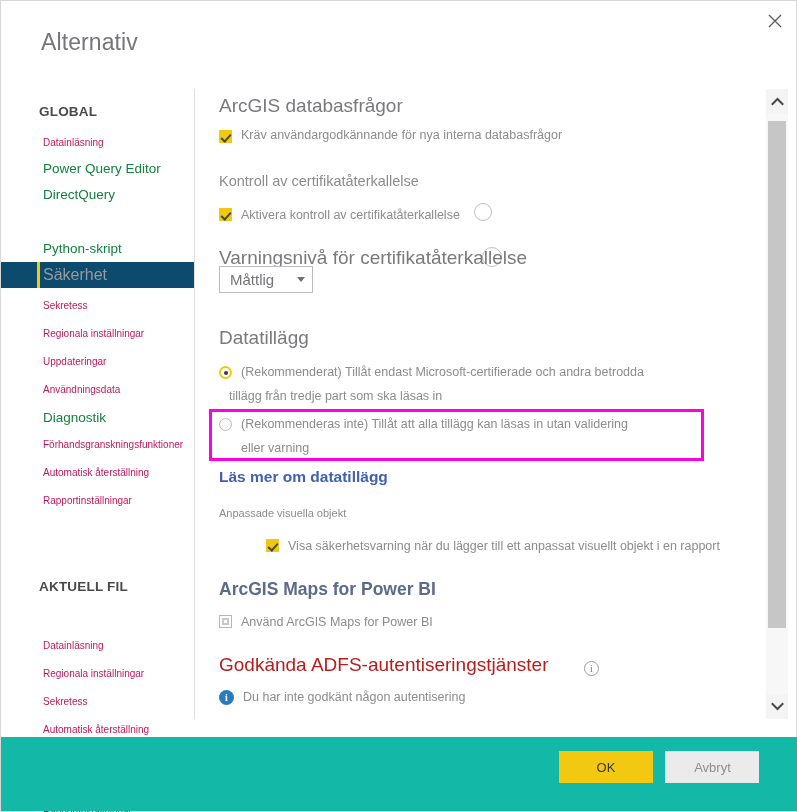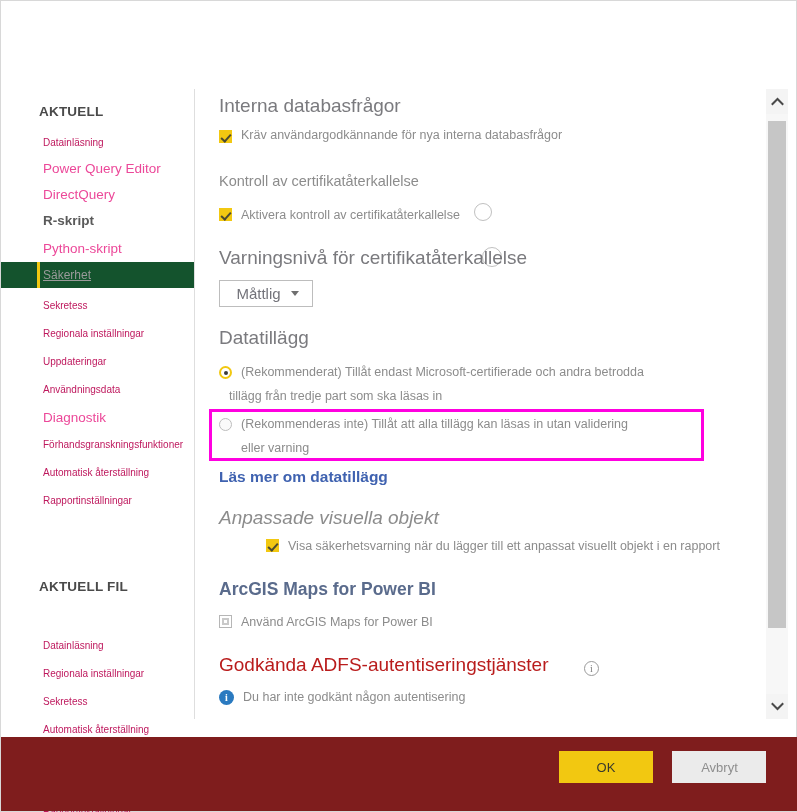--- a/index.html
+++ b/index.html
@@ -49,26 +49,25 @@
   .side-group.g2 { position:absolute; top:490px; }
   .side-item {
     position:absolute; left:0; width:193px; height:26px;
     display:flex; align-items:center;
     padding-left:42px;
     font-size:10px; color:#be185d;
     white-space:nowrap;
     cursor:pointer;
   }
   .side-item.w-bold { font-weight:600; color:#5a5a5a; font-size:13.5px; }
-  .side-item.w-med  { color:#ec4899; font-size:13.5px; }
+  .side-item.w-med  { color:#15803d; font-size:13.5px; }
   .side-item.w-blue { color:#5a5a5a; font-size:13.5px; }
   .side-item.selected {
-    background:#14532d; color:#9a9a9a;
-    font-size:12px;
-    text-decoration:underline;
+    background:#0c4a6e; color:#9a9a9a;
+    font-size:16px;
   }
   .side-item.selected::before {
     content:""; position:absolute; left:36px; top:0;
     width:3px; height:26px; background:#f2c811;
   }
   .side-item.overflow { overflow:visible; z-index:3; }
 
   .divider {
     position:absolute; left:193px; top:88px;
     width:1px; height:630px; background:#dedede;
@@ -191,60 +190,65 @@
   .sb-arrow.down { bottom:0; }
   .sb-track { position:absolute; left:0; top:25px; bottom:25px; width:22px; background:#f7f7f7; }
   .sb-thumb {
     position:absolute; left:2px; top:32px; width:18px; height:507px;
     background:#c6c6c6; cursor:pointer;
   }
 
   
   .footer {
     position:absolute; left:0; bottom:0; width:797px; height:74px;
-    background:#7f1d1d;
+    background:#14b8a6;
   }
   .btn {
     position:absolute; height:32px; width:94px;
     display:flex;align-items:center;justify-content:center;
     font-size:13px; cursor:pointer; border:none;
   }
   .btn.ok { background:#f2c811; color:#3a3a2d; right:145px; top:14px; }
-  .btn.cancel { background:#ebebeb; color:#8e8e8e; right:32px; top:14px;padding-left:7px; }
+  .btn.cancel { background:#ebebeb; color:#8e8e8e; right:39px; top:14px;padding-left:7px; }
 
   
   .wm {
     position:absolute; border:1px solid rgba(90,90,90,.38);
     border-radius:50%; z-index:4; pointer-events:none;
     display:flex;align-items:center;justify-content:center;
     font-size:9px; color:rgba(80,80,80,.5);
     font-family:"Liberation Sans", sans-serif;
   }
 </style>
 </head>
 <body>
 
 <div class="dialog">
 
+  <div class="titlebar">
+    <div class="dlg-title">Alternativ</div>
+    <div class="close-btn">
+      <svg width="16" height="16" viewBox="0 0 16 16" aria-hidden="true">
+        <path d="M2 2 L14 14 M14 2 L2 14" stroke="#5a5a5a" stroke-width="1.3" fill="none"></path>
+      </svg>
+    </div>
+  </div>
 
   <div class="sidebar">
-    <div class="side-group g1">AKTUELL</div>
+    <div class="side-group g1">GLOBAL</div>
 
     <div class="side-item" style="top:40px">
         <span>Datainläsning</span>
       </div>
     <div class="side-item w-med" style="top:66px">
         <span>Power Query Editor</span>
       </div>
     <div class="side-item w-med" style="top:92px">
         <span>DirectQuery</span>
       </div>
-    <div class="side-item w-bold" style="top:118px">
-        <span>R-skript</span>
-      </div>
     <div class="side-item w-med" style="top:146px">
         <span>Python-skript</span>
       </div>
     <div class="side-item selected" style="top:173px">
         <span>Säkerhet</span>
       </div>
     <div class="side-item" style="top:203px">
         <span>Sekretess</span>
       </div>
     <div class="side-item" style="top:231px">
@@ -292,55 +296,55 @@
     <div class="side-item" style="top:709px">
         <span>Rapportinställningar</span>
       </div>
   </div>
 
   <div class="divider"></div>
 
   <div class="content">
     <div class="c-inner">
 
-      <div class="sec-head" style="left:24px; top:6px;">Interna databasfrågor</div>
+      <div class="sec-head" style="left:24px; top:6px;">ArcGIS databasfrågor</div>
       <div class="row" style="left:24px; top:38px;align-items:center;">
         <span class="cb on"></span>
         <span class="lbl">Kräv användargodkännande för nya interna databasfrågor</span>
       </div>
 
       <div class="sub-label" style="left:24px; top:84px; font-size:14.5px;">Kontroll  av  certifikatåterkallelse</div>
       <div class="row" style="left:24px; top:118px;">
         <span class="cb on"></span>
         <span class="lbl">Aktivera kontroll av certifikatåterkallelse</span>
       </div>
 
       <div class="sec-head" style="left:24px; top:158px;">Varningsnivå för certifikatåterkallelse</div>
-      <div class="dropdown" style="left:24px; top:191px;justify-content:center;">
+      <div class="dropdown" style="left:24px; top:177px;">
         <span>Måttlig</span>
         <span class="dd-caret"></span>
       </div>
 
       <div class="sec-head" style="left:24px; top:238px;">Datatillägg</div>
 
       <div class="row" style="left:24px; top:275px;">
         <span class="rb on"></span>
         <span class="lbl">(Rekommenderat)  Tillåt  endast  Microsoft-certifierade  och  andra  betrodda</span>
       </div>
       <div class="sub-label" style="left:34px; top:300px; font-size:12.5px;">tillägg från tredje part som ska läsas in</div>
 
       <div class="row" style="left:24px; top:327px;">
         <span class="rb off"></span>
         <span class="lbl">(Rekommenderas inte)  Tillåt  att  alla  tillägg  kan  läsas  in  utan  validering</span>
       </div>
       <div class="sub-label" style="left:46px; top:352px; font-size:12.5px;">eller varning</div>
 
       <div class="link" style="left:24px; top:379px;">Läs mer om datatillägg</div>
 
-      <div class="sub-label" style="left:24px; top:418px; font-size:19px;font-style:italic;">Anpassade visuella objekt</div>
+      <div class="sub-label" style="left:24px; top:418px; font-size:11px;">Anpassade visuella objekt</div>
       <div class="row" style="left:24px; top:449px;margin-left:47px;">
         <span class="cb on"></span>
         <span class="lbl">Visa säkerhetsvarning när du lägger till ett anpassat visuellt objekt i en rapport</span>
       </div>
 
       <div class="sec-head bluehead" style="left:24px; top:490px;">ArcGIS Maps for Power BI</div>
       <div class="row" style="left:24px; top:525px;">
         <span class="cb off"></span>
         <span class="lbl">Använd ArcGIS Maps for Power BI</span>
       </div>

